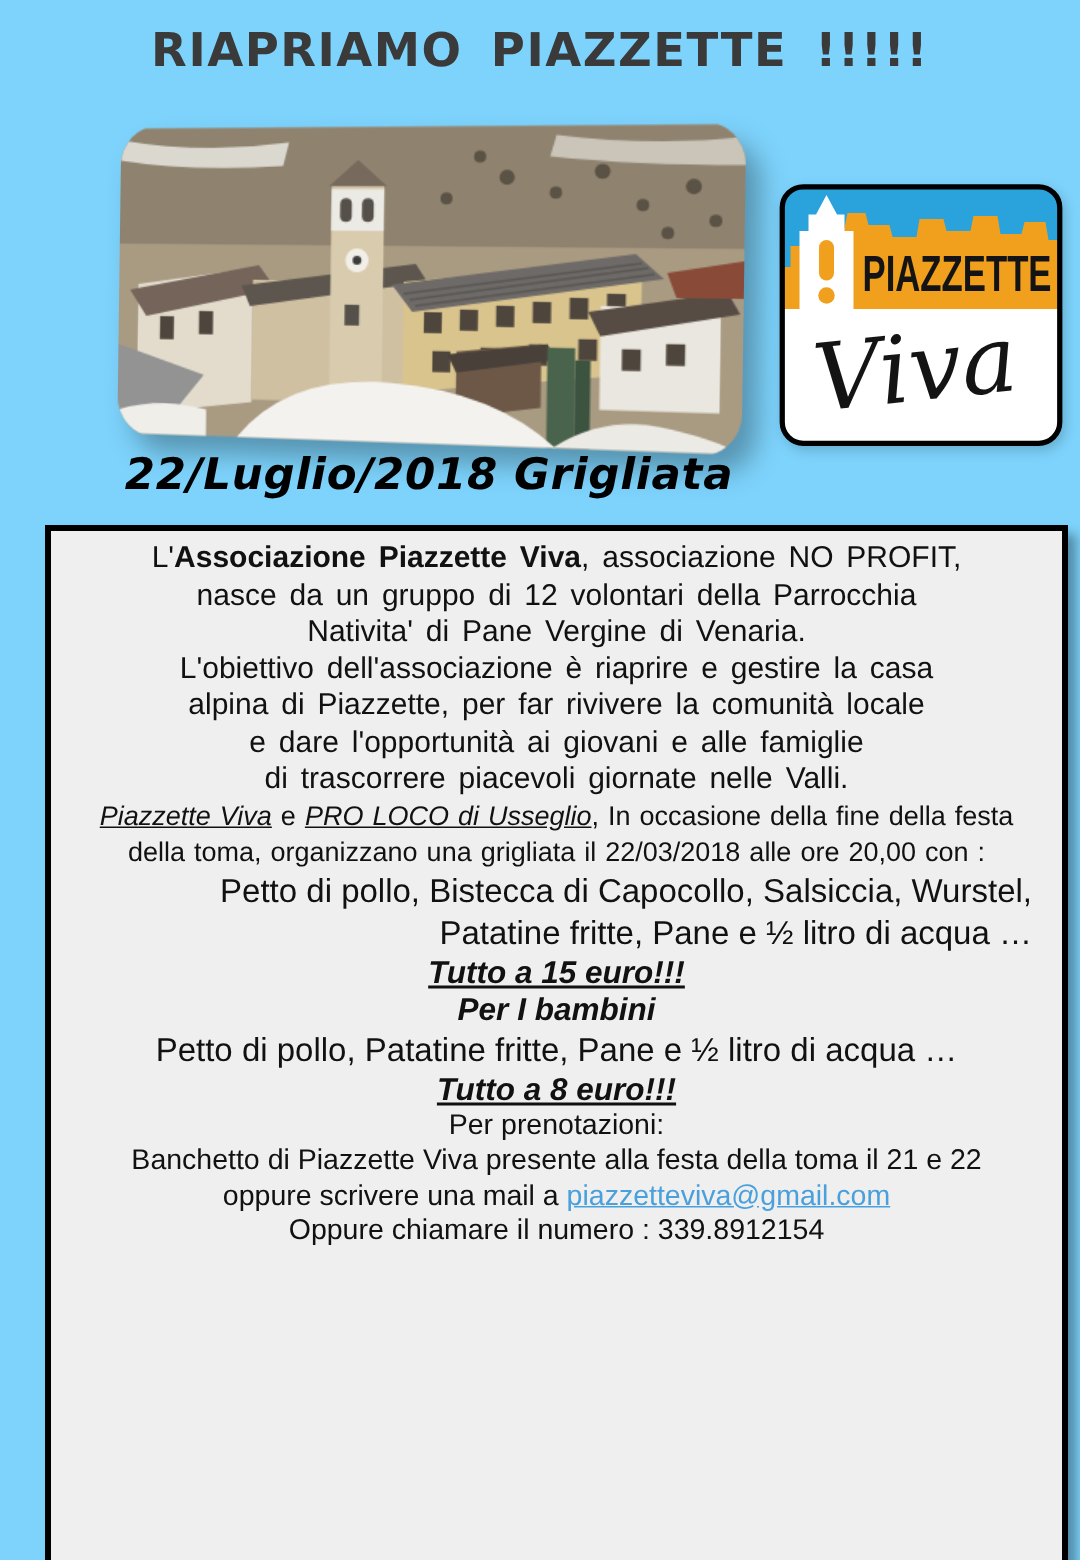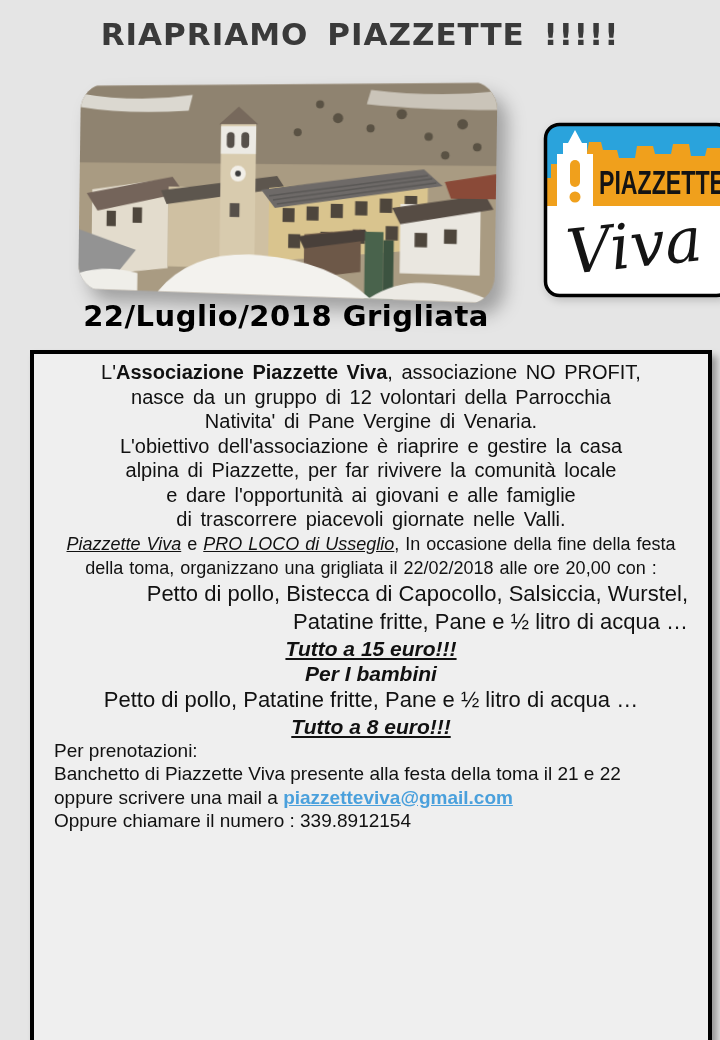--- a/index.html
+++ b/index.html
@@ -1,52 +1,52 @@
 <!DOCTYPE html>
 <html><head>
 <meta charset="utf-8">
 <style>
   html,body{margin:0;padding:0;background:#ffffff;}
-  .page{position:relative;width:720px;height:1040px;background:#e5e5e5;overflow:hidden;
+  .page{position:relative;width:720px;height:1040px;background:#7dd3fc;overflow:hidden;
         font-family:"Liberation Sans",sans-serif;color:#111;}
 
   .flyer-title{position:absolute;top:16px;left:0;width:720px;text-align:center;
 .    }
   .flyer-title{font-family:"DejaVu Sans",sans-serif;font-weight:bold;font-size:31px;
         color:#3a3a3a;letter-spacing:1px;word-spacing:7px;}
 
   .photo-wrap{position:absolute;left:70px;top:82px;width:418px;height:216px;
         filter:drop-shadow(10px 12px 9px rgba(0,0,0,0.30));}
   .photo{width:100%;height:100%;border-radius:28px;overflow:hidden;
         transform:perspective(520px) rotateY(-6deg) rotate(0.8deg);}
   .photo svg{display:block;}
 
-  .logo{position:absolute;left:543px;top:121px;width:174px;height:178px;
+  .logo{position:absolute;left:519px;top:121px;width:174px;height:178px;
         filter:drop-shadow(2px 3px 4px rgba(0,0,0,0.18));}
 
   .subtitle{position:absolute;top:299px;left:0;width:572px;text-align:center;
-        font-family:"DejaVu Sans",sans-serif;font-weight:bold;
+        font-family:"DejaVu Sans",sans-serif;font-weight:bold;font-style:italic;
         font-size:29px;color:#000;letter-spacing:0.5px;}
 
   .info-box{position:absolute;left:18px;top:350px;width:682px;height:780px;
         box-sizing:border-box;border:4px solid #000;background:#efefef;
         box-shadow:5px 6px 7px rgba(0,0,0,0.35);padding:6px 20px 0 20px;margin-left:12px;}
 
   .info-box p{margin:0;}
   .intro{font-size:20px;line-height:24.5px;text-align:center;word-spacing:3px;margin-top:2px;}
   .intro b{font-weight:bold;}
   .orgs{margin-top:27px;font-size:18px;line-height:24px;text-align:center;word-spacing:1px;}
   .iu{font-style:italic;text-decoration:underline;}
   .menu{margin-top:27px;font-size:22px;line-height:28px;text-align:right;}
   .price{margin-top:2px;font-size:21px;line-height:25px;font-weight:bold;font-style:italic;text-align:center;text-decoration:underline;}
   .kids-head{margin-top:23px;font-size:21px;line-height:25px;font-weight:bold;font-style:italic;text-align:center;}
   .kids-line{font-size:22px;line-height:28px;text-align:center;}
   .foot-just{margin-top:20px;font-size:19px;line-height:23.5px;text-align:justify;word-spacing:2px;}
-  .foot-center{font-size:19px;line-height:23.5px;}
-  .email{color:#4aa0dc;text-decoration:underline;cursor:pointer;font-weight:bold;}
+  .foot-center{font-size:19px;line-height:23.5px;text-align:center;}
+  .email{color:#4aa0dc;text-decoration:underline;cursor:pointer;}
 </style>
 </head>
 <body>
 
 <div class="page">
 
   <div class="flyer-title">RIAPRIAMO PIAZZETTE !!!!!</div>
 
   <div class="photo-wrap">
     <div class="photo">
@@ -153,21 +153,21 @@
       <span>L'</span><b>Associazione Piazzette Viva</b><span>, associazione NO PROFIT,</span><br>
       <span>nasce da un gruppo di 12 volontari della Parrocchia</span><br>
       <span>Nativita' di Pane Vergine di Venaria.</span><br>
       <span>L'obiettivo dell'associazione è riaprire e gestire la casa</span><br>
       <span>alpina di Piazzette, per far rivivere la comunità locale</span><br>
       <span>e dare l'opportunità ai giovani e alle famiglie</span><br>
       <span>di trascorrere piacevoli giornate nelle Valli.</span>
     </p>
 
     <p class="orgs">
-      <span class="iu">Piazzette Viva</span><span> e </span><span class="iu">PRO LOCO di Usseglio</span><span>, In occasione della fine della festa della toma, organizzano una grigliata il 22/02/2018 alle ore 20,00 con :</span>
+      <span class="iu">Piazzette Viva</span><span> e </span><span class="iu">PRO LOCO di Usseglio</span><span>, In occasione della fine della festa della toma, organizzano una grigliata il 22/03/2018 alle ore 20,00 con :</span>
     </p>
 
     <p class="menu">
       <span>Petto di pollo, Bistecca di Capocollo, Salsiccia, Wurstel,</span><br>
       <span>Patatine fritte, Pane e ½ litro di acqua …</span>
     </p>
     <p class="price">Tutto a 15 euro!!!</p>
 
     <p class="kids-head">Per I bambini</p>
     <p class="kids-line">Petto di pollo, Patatine fritte, Pane e ½ litro di acqua …</p>

